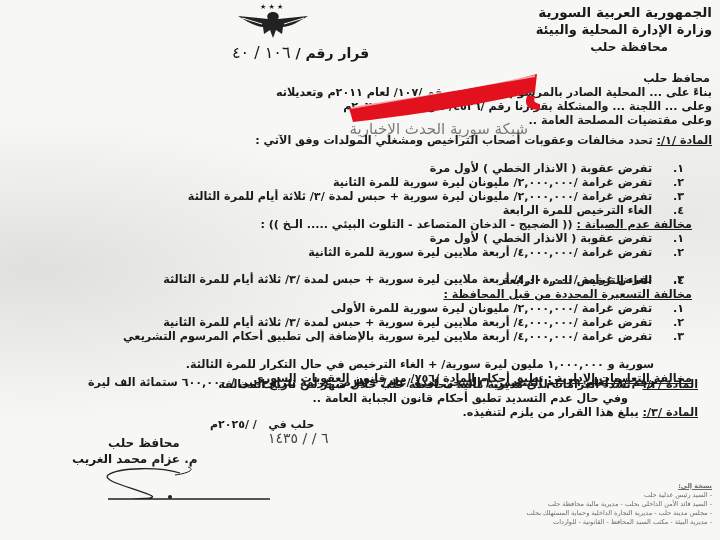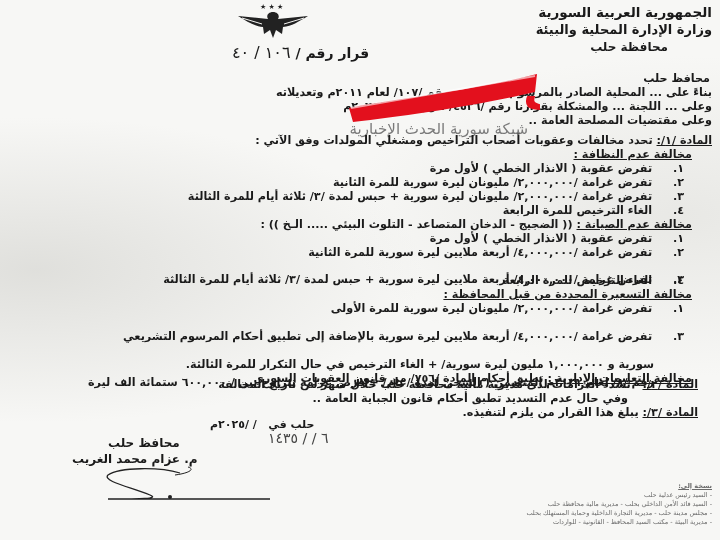--- a/index.html
+++ b/index.html
@@ -66,37 +66,37 @@
   </svg>
   <div class="watermark-text" style="right:192px; top:120px;">شبكة سورية الحدث الإخبارية</div>
 
 
   <div class="abs" style="left:0; right:8px; top:134px; height:240px;">
     <div class="line" style="top:0px;">
       <span class="ul">المادة /١/:</span>
       <span>تحدد مخالفات وعقوبات أصحاب التراخيص ومشغلي المولدات وفق الآتي :</span>
     </div>
 
-    <div class="line ul" style="top:14px; right:20px;">مخالفة عدم النظافة :</div>
     <div class="line" style="top:28px; right:28px;"><span class="num">١.</span> <span>تفرض عقوبة ( الانذار الخطي ) لأول مرة</span></div>
     <div class="line" style="top:42px; right:28px;"><span class="num">٢.</span> <span>تفرض غرامة /٢,٠٠٠,٠٠٠/ مليونان ليرة سورية للمرة الثانية</span></div>
     <div class="line" style="top:56px; right:28px;"><span class="num">٣.</span> <span>تفرض غرامة /٢,٠٠٠,٠٠٠/ مليونان ليرة سورية + حبس لمدة /٣/ ثلاثة أيام للمرة الثالثة</span></div>
     <div class="line" style="top:70px; right:28px;"><span class="num">٤.</span> <span>الغاء الترخيص للمرة الرابعة</span></div>
 
     <div class="line" style="top:84px; right:20px;">
       <span class="ul">مخالفة عدم الصيانة :</span>
       <span>(( الضجيج - الدخان المتصاعد - التلوث البيئي ..... الـخ )) :</span>
     </div>
     <div class="line" style="top:98px; right:28px;"><span class="num">١.</span> <span>تفرض عقوبة ( الانذار الخطي ) لأول مرة</span></div>
     <div class="line" style="top:112px; right:28px;"><span class="num">٢.</span> <span>تفرض غرامة /٤,٠٠٠,٠٠٠/ أربعة ملايين ليرة سورية للمرة الثانية</span></div>
     <div class="line" style="top:126px; right:28px;margin-top:13px;"><span class="num">٣.</span> <span>تفرض غرامة /٤,٠٠٠,٠٠٠/ أربعة ملايين ليرة سورية + حبس لمدة /٣/ ثلاثة أيام للمرة الثالثة</span></div>
     <div class="line" style="top:140px; right:28px;"><span class="num">٤.</span> <span>الغاء الترخيص للمرة الرابعة</span></div>
 
     <div class="line ul" style="top:154px; right:20px;">مخالفة التسعيرة المحددة من قبل المحافظة :</div>
     <div class="line" style="top:168px; right:28px;"><span class="num">١.</span> <span>تفرض غرامة /٢,٠٠٠,٠٠٠/ مليونان ليرة سورية للمرة الأولى</span></div>
+    <div class="line" style="top:182px; right:28px;"><span class="num">٢.</span> <span>تفرض غرامة /٤,٠٠٠,٠٠٠/ أربعة ملايين ليرة سورية + حبس لمدة /٣/ ثلاثة أيام للمرة الثانية</span></div>
     <div class="line" style="top:196px; right:28px;"><span class="num">٣.</span> <span>تفرض غرامة /٤,٠٠٠,٠٠٠/ أربعة ملايين ليرة سورية بالإضافة إلى تطبيق أحكام المرسوم التشريعي</span></div>
     <div class="line" style="top:210px; right:58px;margin-top:32px;">رقم /٨/ لعام ٢٠٢١م المتضمن ( السجن لمدة /عام/ + فرض غرامة تتراوح بين / ٦٠٠,٠٠٠ ستمائة الف ليرة</div>
     <div class="line" style="top:224px; right:58px;">سورية و ١,٠٠٠,٠٠٠ مليون ليرة سورية/ + الغاء الترخيص في حال التكرار للمرة الثالثة.</div>
 
     <div class="line" style="top:238px; right:20px;">
       <span class="ul">مخالفة التعليمات الإدارية :</span>
       <span>تطبق أحكام المادة /٧٥٦/ من قانون العقوبات السوري</span>
     </div>
   </div>
 

